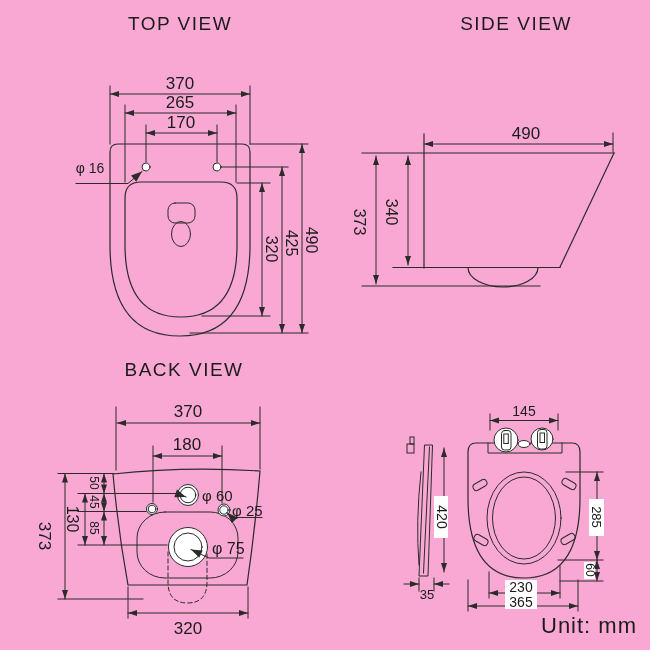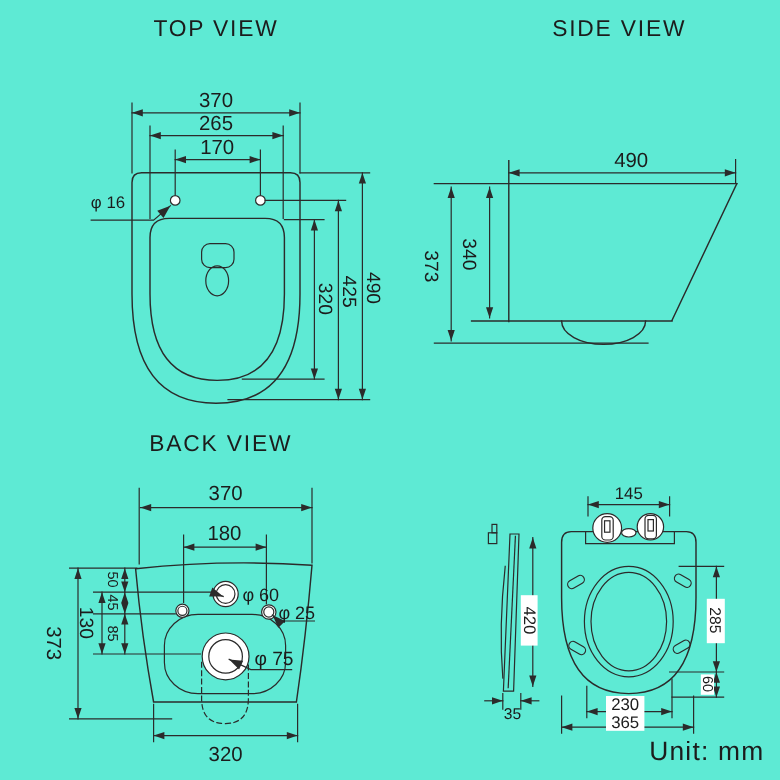--- a/index.html
+++ b/index.html
@@ -1,16 +1,16 @@
 <!DOCTYPE html>
 <html><head>
 <meta charset="utf-8">
 <style>
   html,body{margin:0;padding:0;background:#fff;}
-  .stage{position:relative;width:650px;height:650px;background:#5eead4;overflow:hidden;
+  .stage{position:relative;width:650px;height:650px;background:#f9a8d4;overflow:hidden;
          font-family:"Liberation Sans",sans-serif;}
   svg{display:block;}
   .ln{stroke:#2b2b2b;stroke-width:1;fill:none;stroke-linecap:square;}
   .thk{stroke-width:1.2;}
   .fw{fill:#ffffff;}
   .dsh{stroke-dasharray:4 3;}
   text{fill:#1c1c1c;font-family:"Liberation Sans",sans-serif;}
   .mid{text-anchor:middle;}
   .ttl{font-size:19px;letter-spacing:1.5px;}
   .t17{font-size:17px;}

